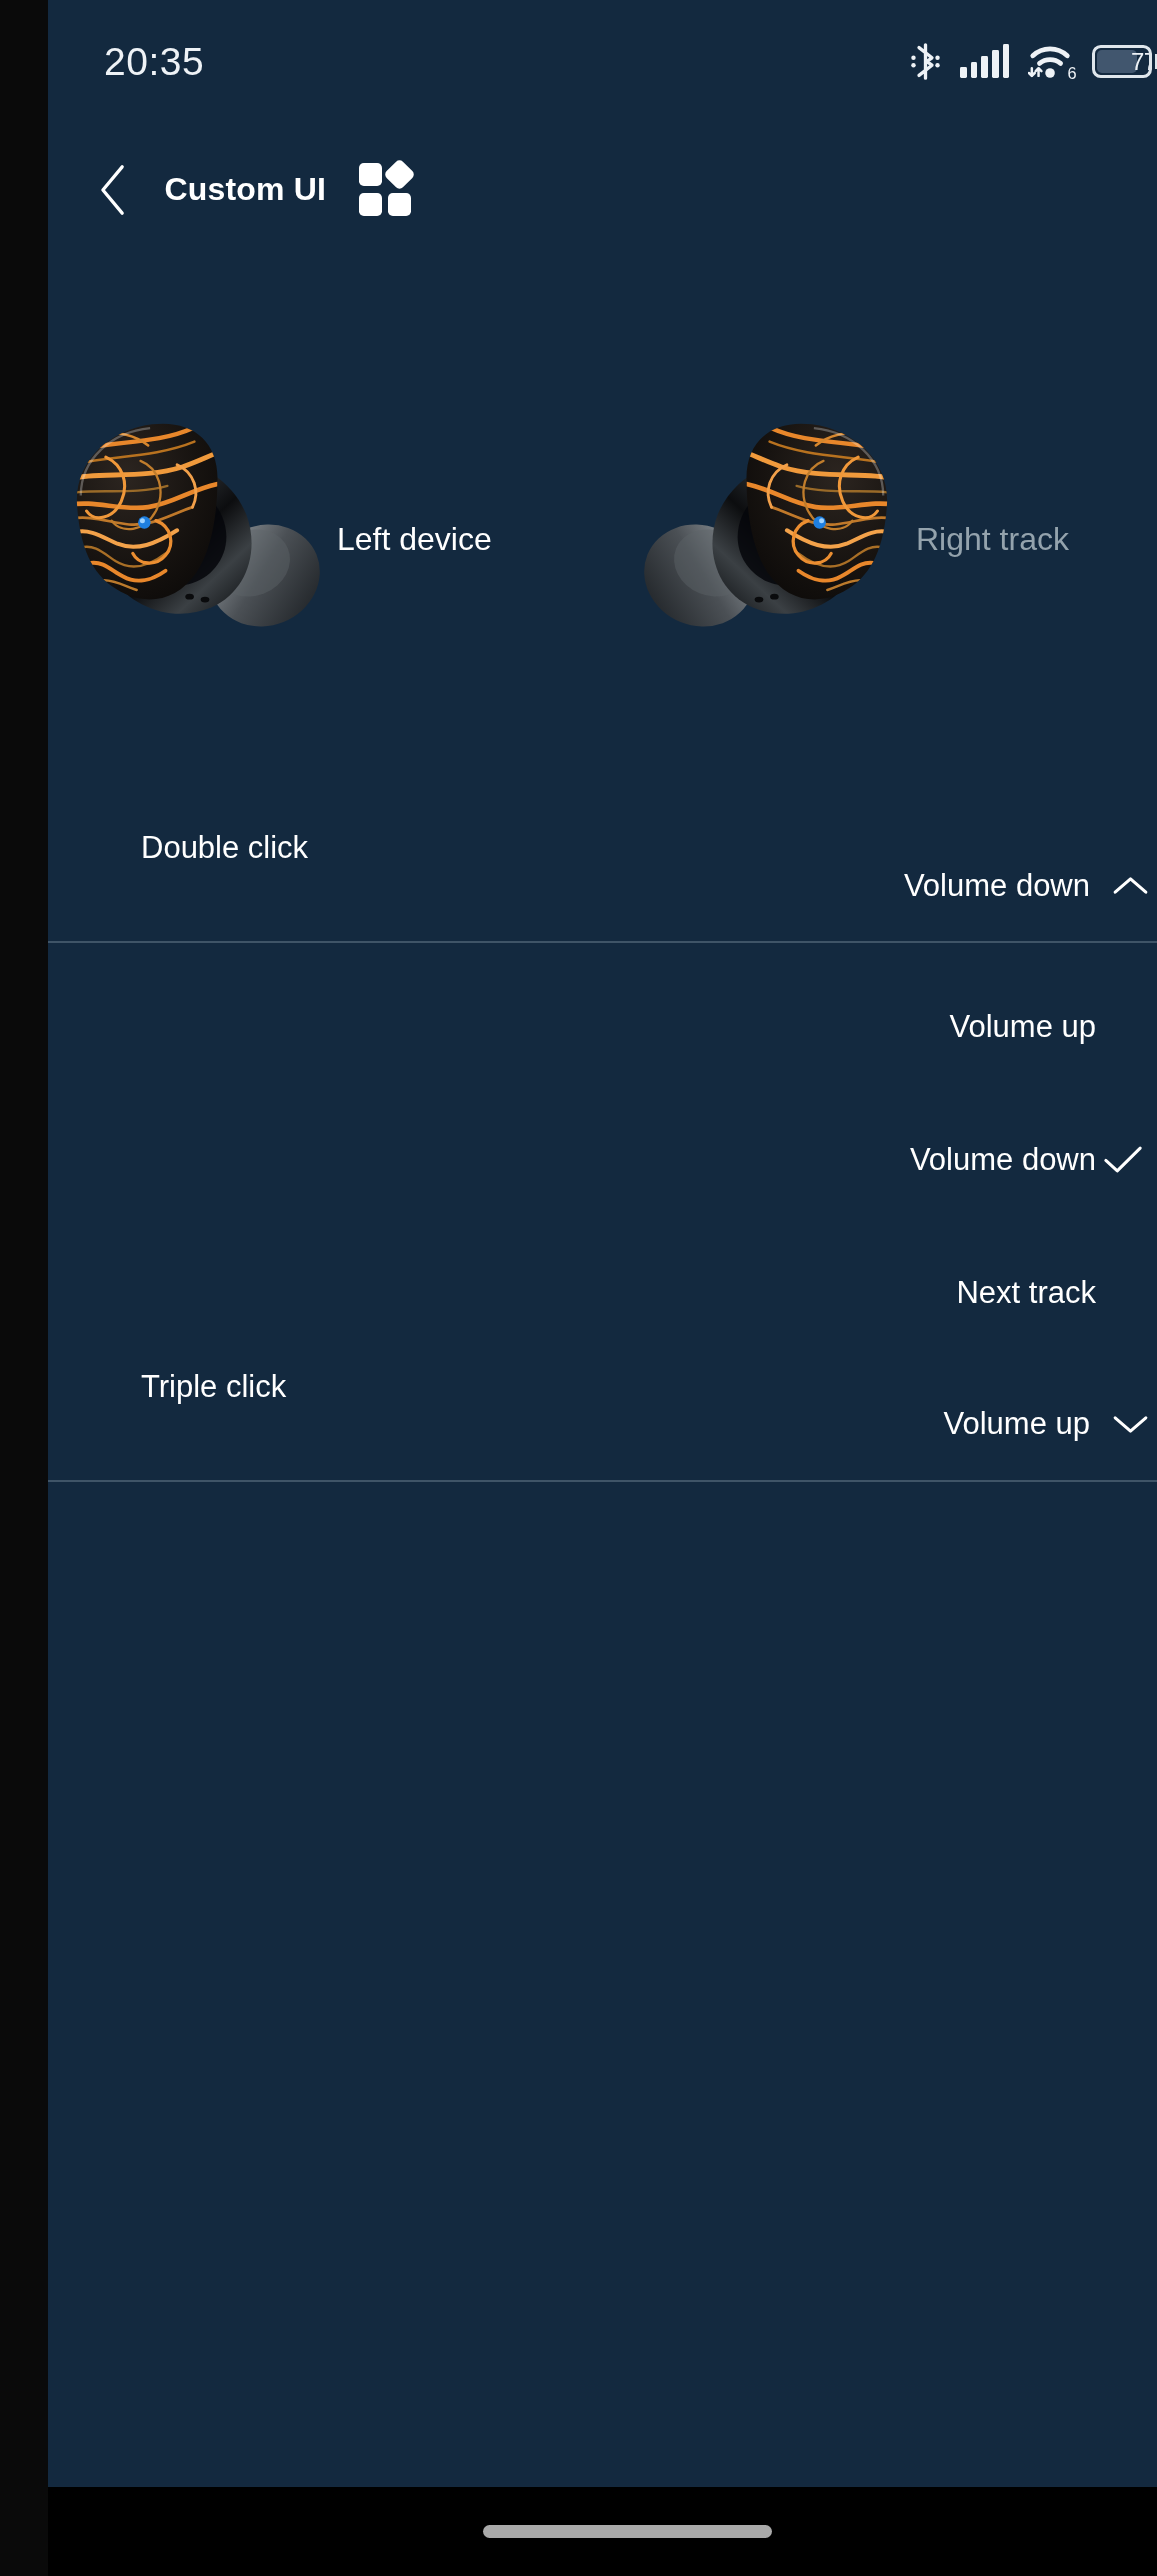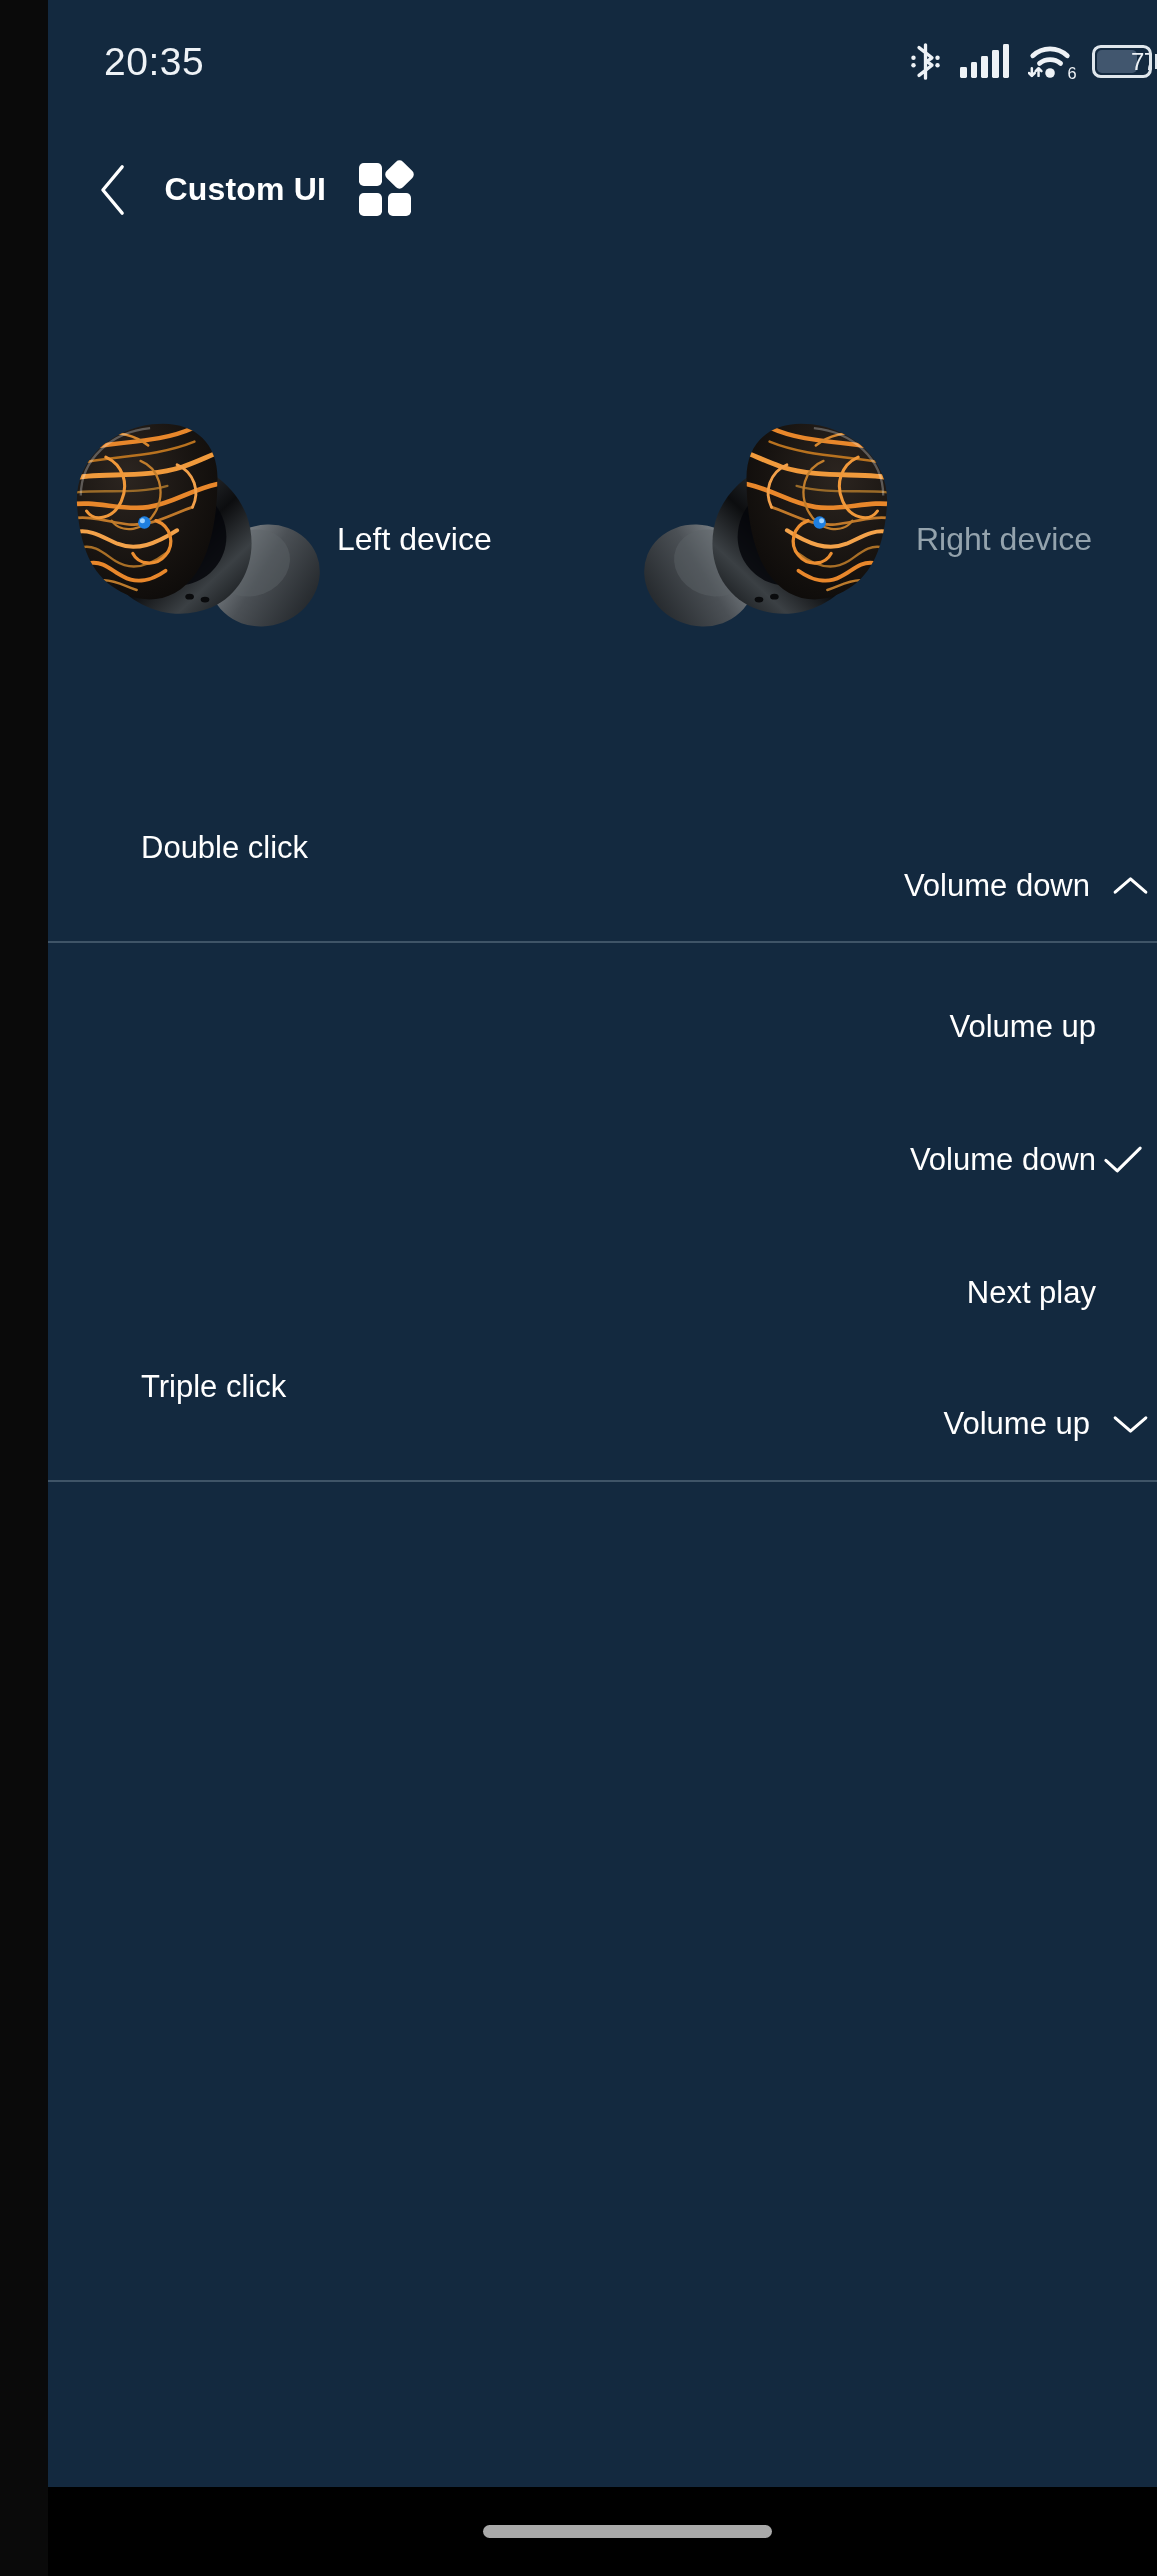--- a/index.html
+++ b/index.html
@@ -313,21 +313,21 @@
             <path d="M204 56 C184 64 178 88 188 108 C200 130 224 132 234 118" stroke="#c07d2c" stroke-width="2.4"></path>
             <path d="M188 118 C172 124 168 142 178 154 C188 166 206 164 212 152" stroke="#eb8e31" stroke-width="3.4"></path>
             <path d="M248 28 C228 24 208 30 196 40" stroke="#d6872e" stroke-width="2.6"></path>
             <path d="M166 60 C148 68 142 88 150 104" stroke="#f2a04a" stroke-width="3"></path>
           </g>
           <circle cx="200" cy="120" r="6.5" fill="#1e7fe0"></circle>
           <circle cx="202" cy="118" r="2.6" fill="#9fd3ff"></circle>
           <path d="M266 92 C266 54 234 26 194 22" fill="none" stroke="#ffffff" stroke-width="2.4" opacity="0.28"></path>
         </svg>
       </div>
-      <div class="device-label inactive">Right device</div>
+      <div class="device-label inactive">Right track</div>
     </div>
 
   </div>
 
   <div class="rows">
 
     <div class="row">
       <span class="row-label">Double click</span>
       <span class="row-value-wrap">
         <span class="row-value">Volume down</span>
@@ -353,21 +353,21 @@
       <div class="option selected">
         <span class="option-label">Volume down</span>
         <span class="check">
           <svg width="42" height="33" viewBox="0 0 44 34">
               <path d="M4 18 L16 29 L40 5" fill="none" stroke="#ffffff" stroke-width="3.2" stroke-linecap="round" stroke-linejoin="round"></path>
             </svg>
         </span>
       </div>
 
       <div class="option">
-        <span class="option-label">Next play</span>
+        <span class="option-label">Next track</span>
         <span class="check hidden">
           <svg width="42" height="33" viewBox="0 0 44 34">
               <path d="M4 18 L16 29 L40 5" fill="none" stroke="#ffffff" stroke-width="3.2" stroke-linecap="round" stroke-linejoin="round"></path>
             </svg>
         </span>
       </div>
 
 
 
     </div>

